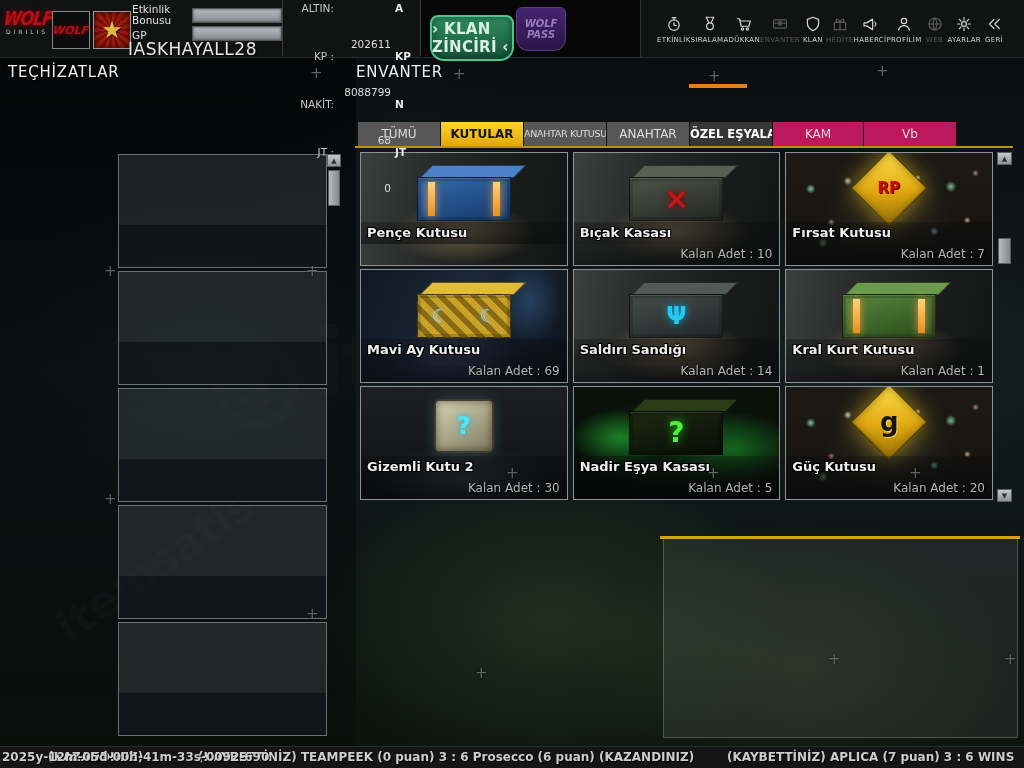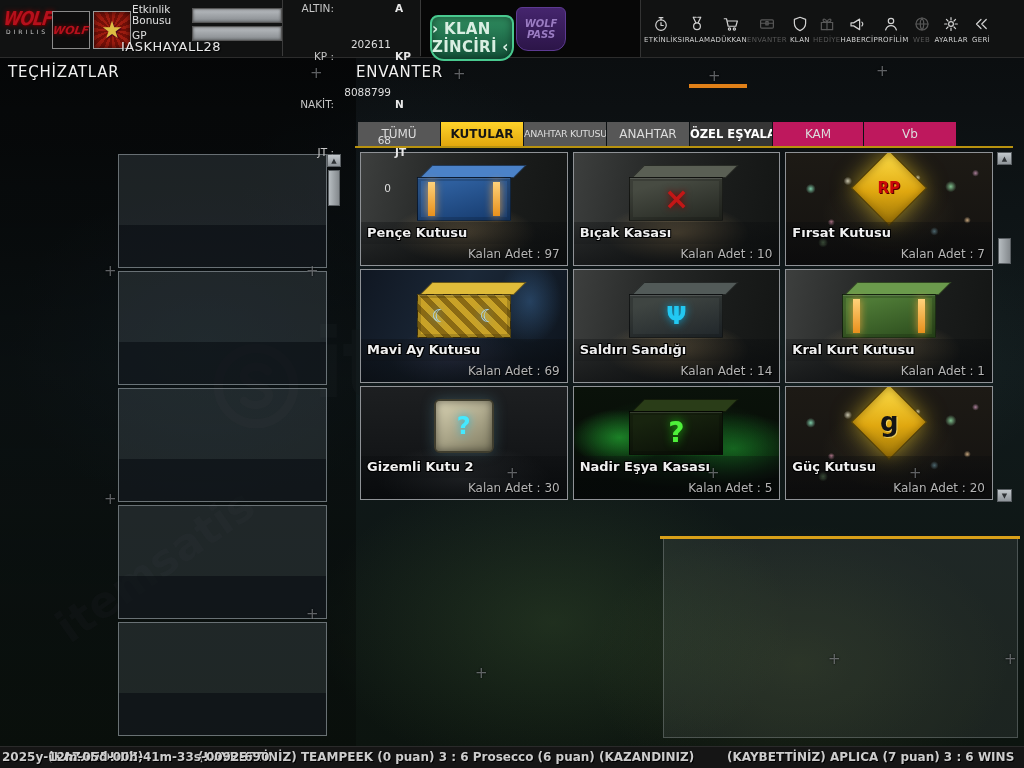--- a/index.html
+++ b/index.html
@@ -45,21 +45,21 @@
   .star-badge{position:absolute;left:93px;top:11px;width:36px;height:36px;
         background:repeating-conic-gradient(from 0deg,#9d1c10 0deg 12deg,#751008 12deg 24deg);
         border:1px solid #999;display:flex;align-items:center;justify-content:center;
         box-shadow:inset 0 0 6px rgba(0,0,0,.7);}
   .star-badge .glyph{font-size:24px;color:#dcbd42;text-shadow:1px 1px 1px #402;line-height:1;}
   .etk-label{position:absolute;left:132px;top:4px;font-size:10.5px;color:#e0e0e0;line-height:11px;}
   .gp-label{position:absolute;left:132px;top:29px;font-size:10.5px;color:#e0e0e0;}
   .pbar{position:absolute;width:88px;height:13px;border:1px solid #555;
         background:linear-gradient(180deg,#b9bdc1,#878b8f);box-shadow:inset 0 0 3px #444;}
   #bar1{left:192px;top:8px;} #bar2{left:192px;top:26px;}
-  .player-name{position:absolute;left:121px;top:39px;font-size:13px;color:#e8e8e8;
+  .player-name{position:absolute;left:128px;top:39px;font-size:17px;color:#e8e8e8;
         letter-spacing:.5px;text-shadow:1px 1px 1px #000;}
   #currency-box{position:absolute;left:282px;top:0;width:139px;height:56px;
         border-left:1px solid #3a3a3a;border-right:1px solid #3a3a3a;
         padding:2px 5px;box-sizing:border-box;display:flex;flex-direction:column;justify-content:space-between;}
   .cur-row{display:grid;grid-template-columns:46px 1fr 20px;font-size:10.5px;line-height:12px;}
   .cur-label{color:#c6c6c6;text-align:right;}
   .cur-value{color:#dedede;text-align:right;padding-right:4px;margin-top:36px;}
   .cur-unit{color:#e8e8e8;font-weight:bold;text-align:left;}
   #btn-zone{position:absolute;left:421px;top:0;width:219px;height:57px;background:#070707;
         border-right:1px solid #333;}
@@ -67,21 +67,21 @@
         background:linear-gradient(180deg,#2f8e60,#14533a);border:2px solid #49c98f;
         border-radius:8px 8px 14px 14px;color:#d9efe2;font-size:15px;font-weight:bold;
         display:flex;align-items:center;justify-content:center;letter-spacing:.3px;
         box-shadow:inset 0 0 8px rgba(0,0,0,.45);cursor:pointer;}
   .btn-pass{position:absolute;left:95px;top:7px;width:48px;height:42px;
         background:linear-gradient(180deg,#45256e,#2c1548);border:1px solid #5d3a92;
         border-radius:6px 6px 12px 12px;color:#9a7cc2;font-size:10px;font-weight:900;
         font-style:italic;display:flex;flex-direction:column;align-items:center;justify-content:center;
         line-height:11px;cursor:pointer;}
   #nav-row{position:absolute;left:644px;top:7px;width:376px;height:44px;display:flex;
-        justify-content:flex-start;align-items:center;}
+        justify-content:center;align-items:center;}
   .nav-item{display:flex;flex-direction:column;align-items:center;gap:3px;color:#d2d2d2;
         cursor:pointer;min-width:26px;}
   .nav-item.dim{color:#585858;}
   .nav-icon{width:18px;height:18px;} .nav-icon svg{width:18px;height:18px;display:block;}
   .nav-label{font-size:7px;letter-spacing:.3px;white-space:nowrap;}
 
   
   .panel-title{position:absolute;font-size:15px;color:#f0f0f0;letter-spacing:.8px;
         text-shadow:1px 1px 1px #000;z-index:5;}
   #left-title{left:8px;top:63px;} #env-title{left:356px;top:63px;}
@@ -395,21 +395,20 @@
   <div id="card-grid">
       <div class="card">
         <div class="scene v-room"></div>
         <div class="crate-area">
           <div class="bx strips" style="--c:#2e5f9e;--cd:#15396b;--cl:#4b82c8;">
             <div class="top"></div>
             <div class="front"></div>
           </div>
         </div>
         <div class="name">Pençe Kutusu</div>
-        <div class="count">Kalan Adet : 97</div>
       </div>
       <div class="card">
         <div class="scene v-room"></div>
         <div class="crate-area">
           <div class="bx " style="--c:#474b42;--cd:#232620;--cl:#5a5f54;">
             <div class="top"></div>
             <div class="front">
               <span class="em em-red">×</span>
             </div>
           </div>

